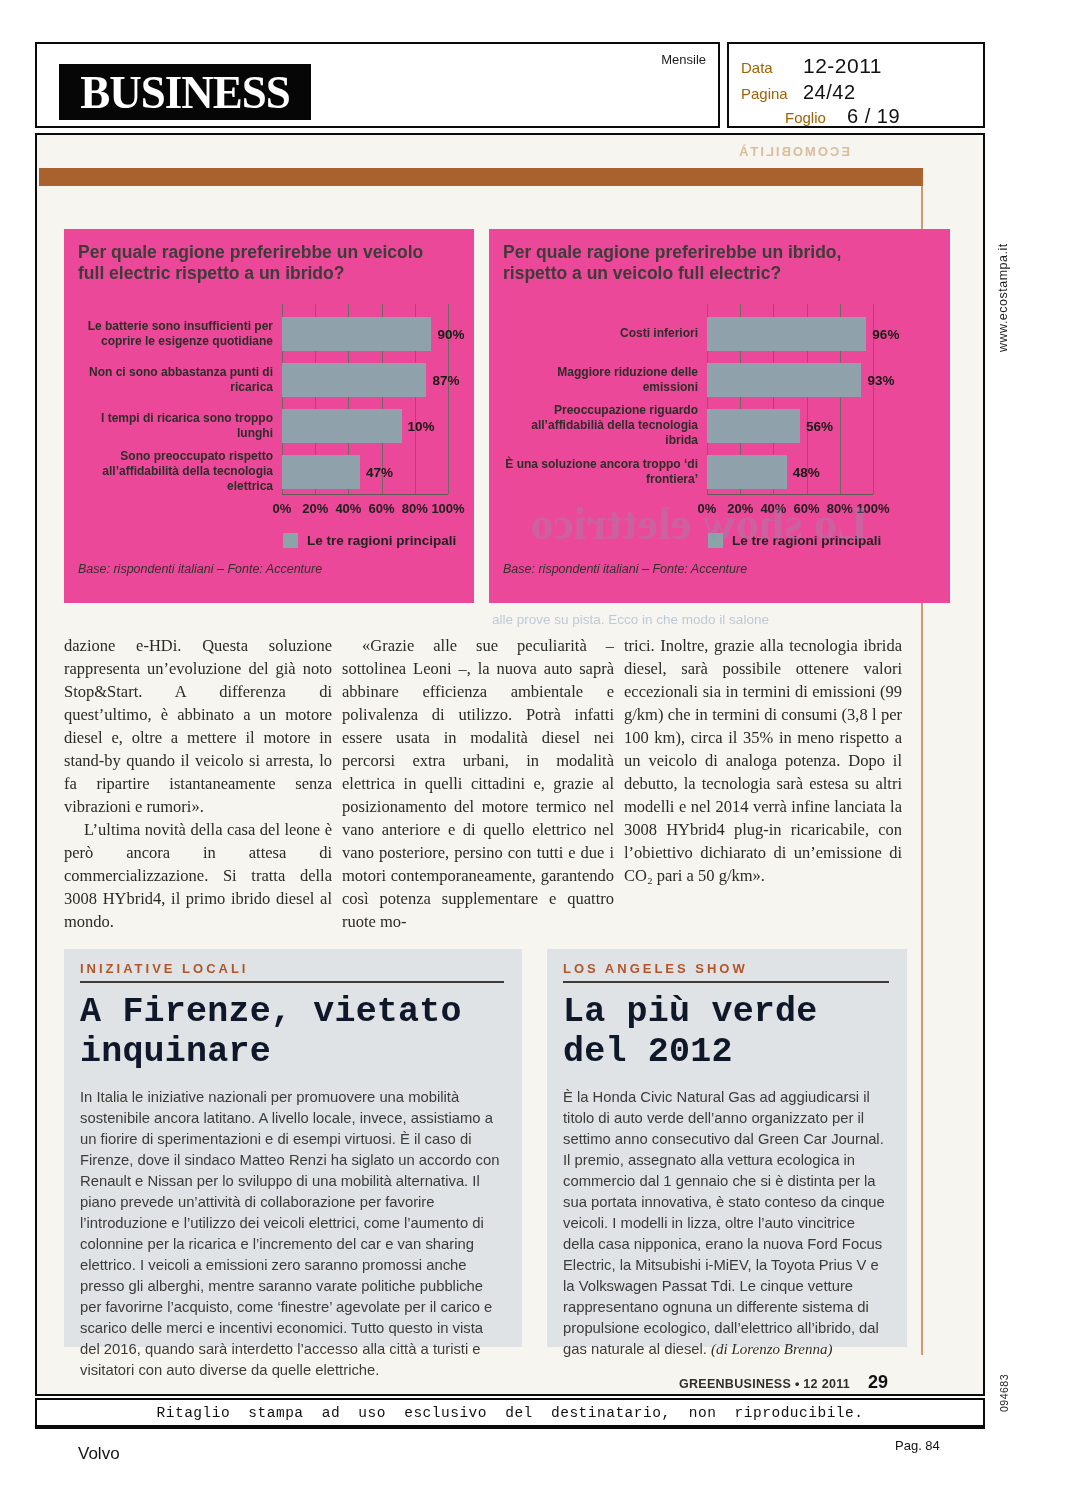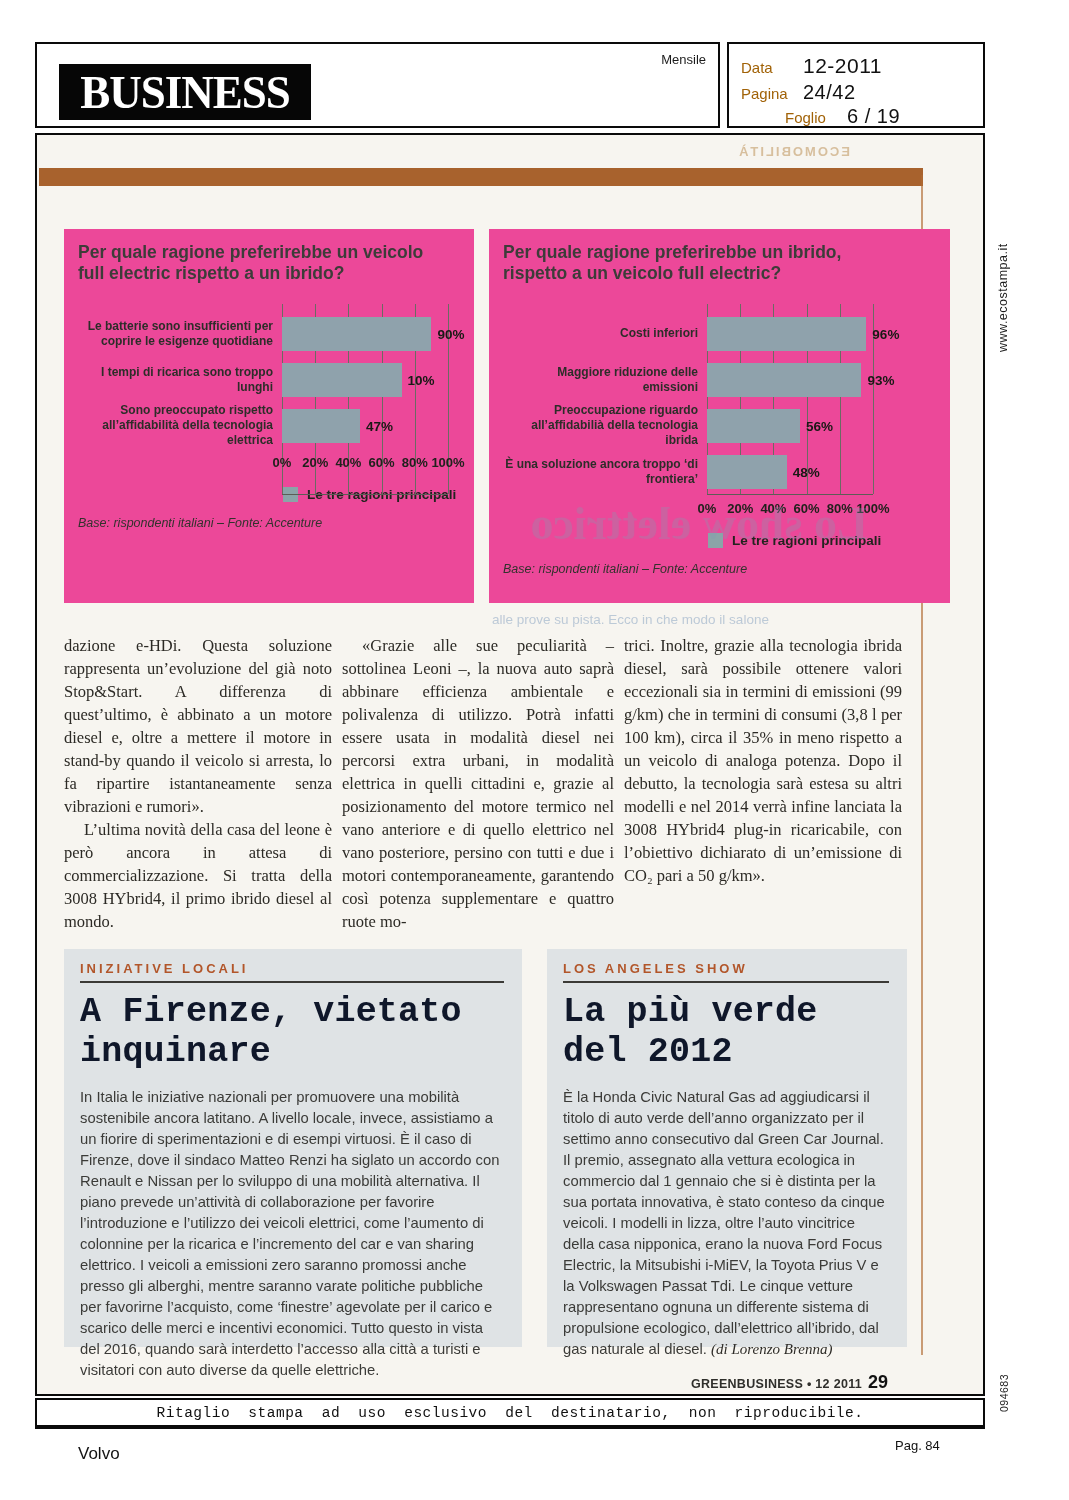--- a/index.html
+++ b/index.html
@@ -96,21 +96,21 @@
   .kicker { font-size:13px; font-weight:bold; letter-spacing:3px; color:#b2562a; }
   .kicker-rule { height:2px; background:#3b3a36; margin:5px 0 9px 0; }
   .story-title {
     font-family:Liberation Mono, monospace; font-weight:bold; font-size:35px; color:#0f172a;
     letter-spacing:0.2px;
   }
   .story-body { margin-top:15px; font-size:14.8px; line-height:21px; color:#3b3b38; }
   .byline { font-family:"Liberation Serif", serif; font-style:italic; font-size:15px; color:#2e2c28; }
 
   
-  .mag-footer { position:absolute; right:95px; top:1237px; display:flex; align-items:baseline; gap:6px; }
+  .mag-footer { position:absolute; right:95px; top:1237px; display:flex; align-items:baseline; gap:18px; }
   .mag-name { font-size:12.5px; font-weight:bold; letter-spacing:0.3px; color:#2f2f2b; }
   .mag-page { font-size:18px; font-weight:bold; color:#111; }
 
   
   .strip {
     position:absolute; left:35px; top:1398px; width:950px; height:31px;
     border:2px solid #0a0a0a; border-bottom-width:4px; background:#fff;
     display:flex; align-items:center; justify-content:center;
     font-family:"Liberation Mono", monospace; font-size:14.5px; color:#111;
     word-spacing:9px; letter-spacing:0.5px;
@@ -165,20 +165,27 @@
         <i style="left:100%"></i>
       </div>
       <div class="chart-row">
         <div class="bar-label">Le batterie sono insufficienti per coprire le esigenze quotidiane</div>
         <div class="bar-track">
           <div class="bar" style="width: 90%;"></div>
           <div class="bar-value" style="left: 90%;">90%</div>
         </div>
       </div>
       <div class="chart-row">
+        <div class="bar-label">Non ci sono abbastanza punti di ricarica</div>
+        <div class="bar-track">
+          <div class="bar" style="width: 87%;"></div>
+          <div class="bar-value" style="left: 87%;">87%</div>
+        </div>
+      </div>
+      <div class="chart-row">
         <div class="bar-label">I tempi di ricarica sono troppo lunghi</div>
         <div class="bar-track">
           <div class="bar" style="width: 72%;"></div>
           <div class="bar-value" style="left: 72%;">10%</div>
         </div>
       </div>
       <div class="chart-row">
         <div class="bar-label">Sono preoccupato rispetto all’affidabilità della tecnologia elettrica</div>
         <div class="bar-track">
           <div class="bar" style="width: 47%;"></div>

